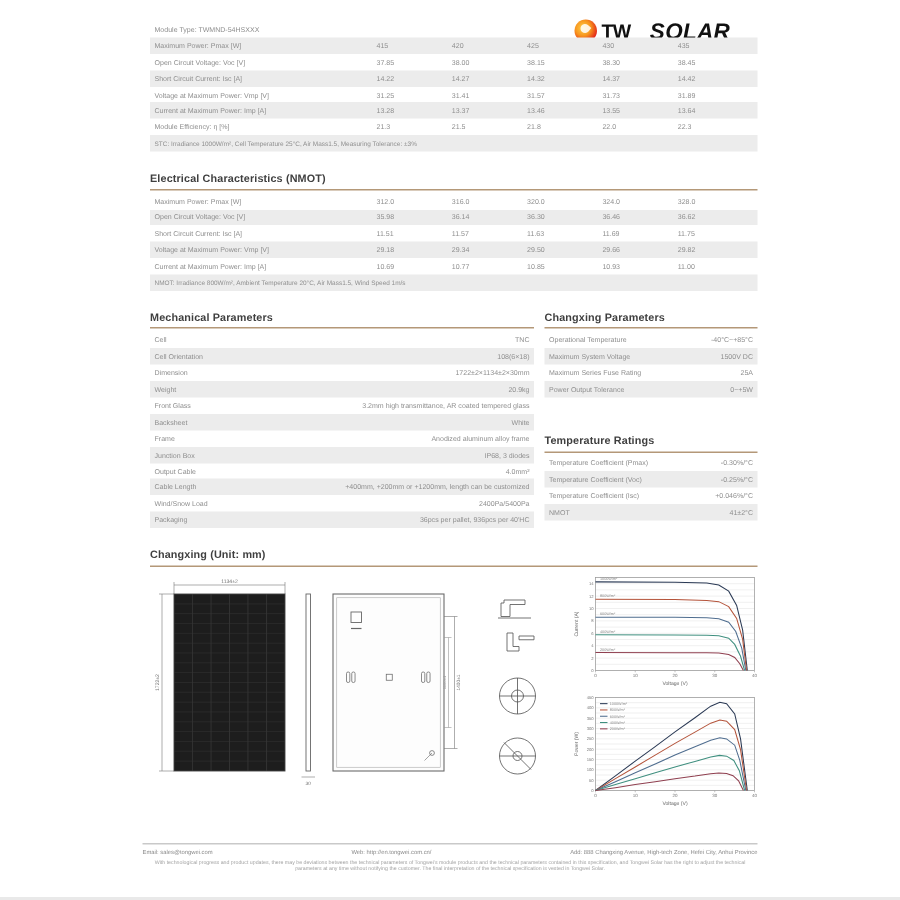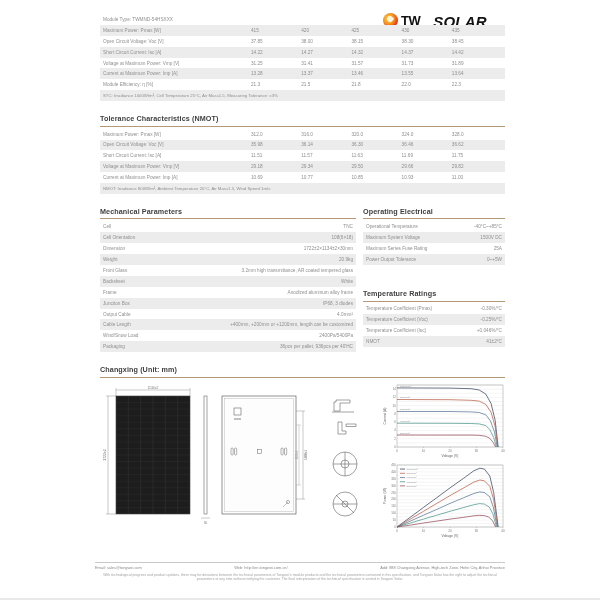--- a/index.html
+++ b/index.html
@@ -104,21 +104,21 @@
             <span class="pval">21.5</span>
             <span class="pval">21.8</span>
             <span class="pval">22.0</span>
             <span class="pval">22.3</span>
           </div>
           <div class="prow shade note">STC: Irradiance 1000W/m², Cell Temperature 25°C, Air Mass1.5, Measuring Tolerance: ±3%</div>
         </div>
     </div>
 
     <div class="mt">
-      <div class="sec-title">Tolerance Characteristics (NMOT)</div>
+      <div class="sec-title">Electrical Characteristics (NMOT)</div>
       <div class="ptable">
           <div class="prow cols5">
             <span class="plabel">Maximum Power: Pmax [W]</span>
             <span class="pval">312.0</span>
             <span class="pval">316.0</span>
             <span class="pval">320.0</span>
             <span class="pval">324.0</span>
             <span class="pval">328.0</span>
           </div>
           <div class="prow shade cols5">
@@ -206,21 +206,21 @@
               <span class="pright">2400Pa/5400Pa</span>
             </div>
             <div class="prow shade tworow">
               <span class="plabel">Packaging</span>
               <span class="pright">36pcs per pallet, 936pcs per 40'HC</span>
             </div>
           </div>
       </div>
       <div class="colR">
         <div>
-          <div class="sec-title">Operating Electrical</div>
+          <div class="sec-title">Changxing Parameters</div>
           <div class="ptable">
               <div class="prow tworow">
                 <span class="plabel">Operational Temperature</span>
                 <span class="pright">-40°C~+85°C</span>
               </div>
               <div class="prow shade tworow">
                 <span class="plabel">Maximum System Voltage</span>
                 <span class="pright">1500V DC</span>
               </div>
               <div class="prow tworow">

